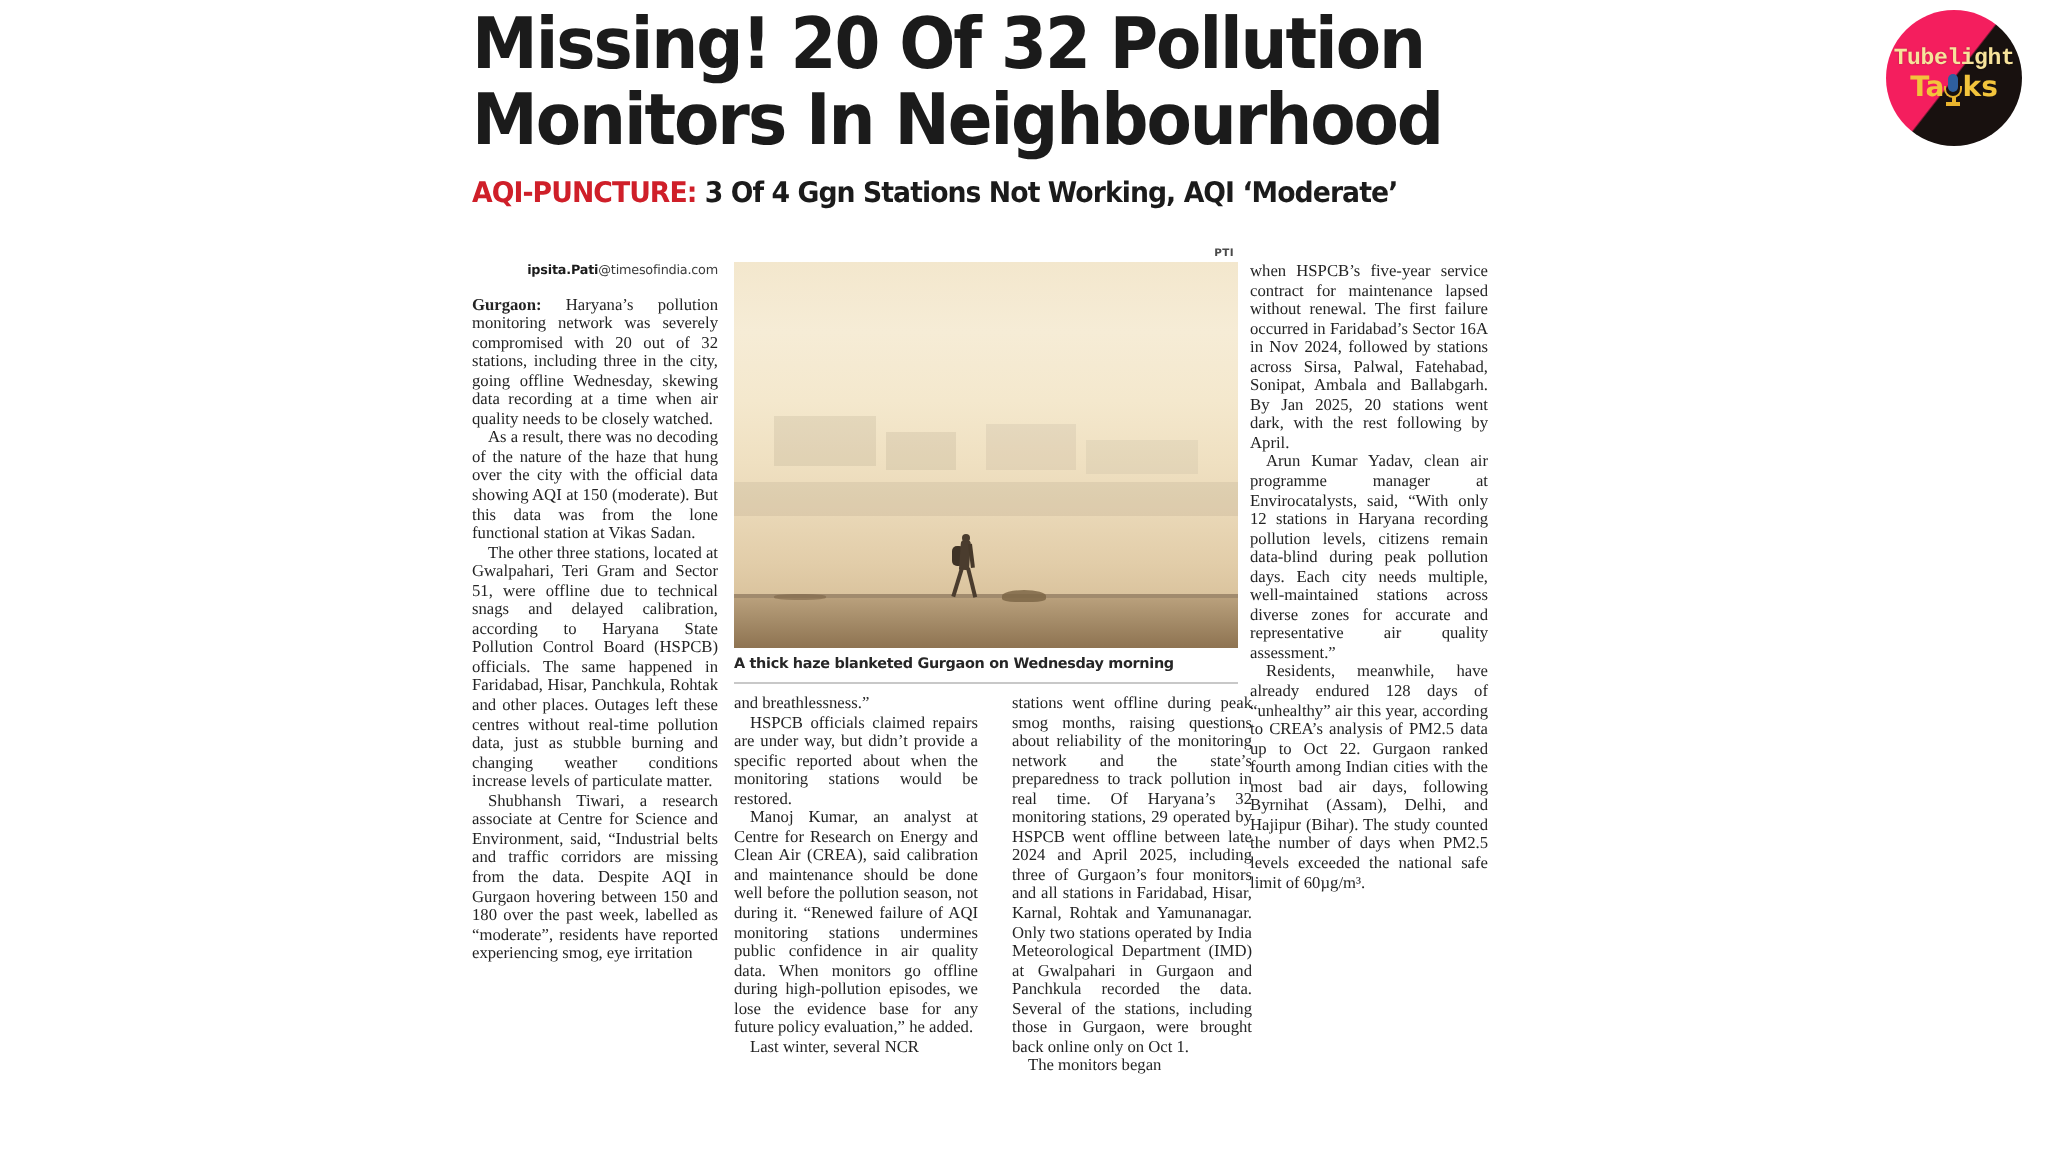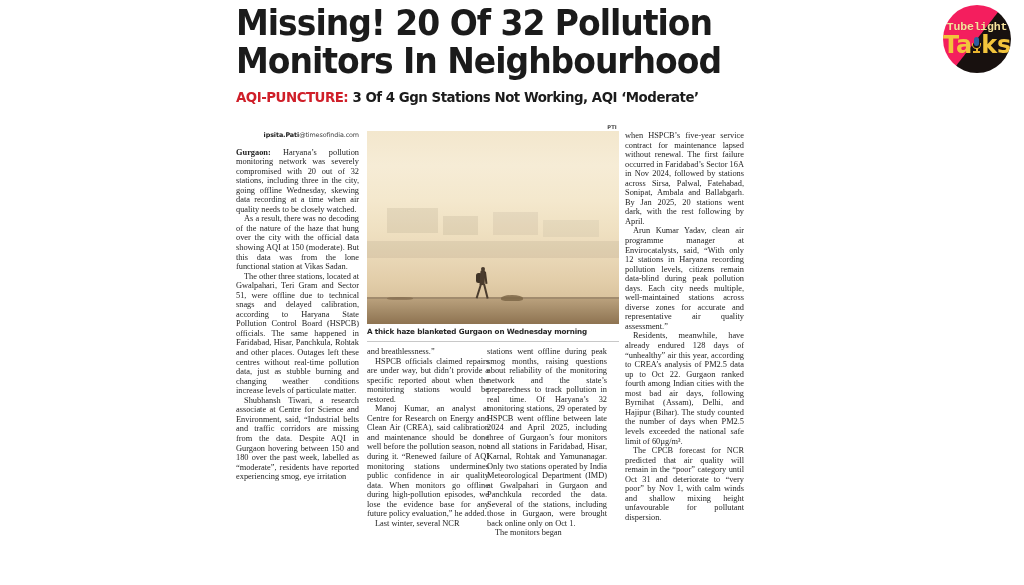--- a/index.html
+++ b/index.html
@@ -37,25 +37,25 @@
     letter-spacing: -0.2px;
     color: #F7E39B;
     line-height: 1;
     margin-bottom: 1px;
     text-shadow: 0 0 1px rgba(0,0,0,.25);
   }
   .logo-line2 {
     position: relative;
     font-family: "DejaVu Sans", sans-serif;
     font-weight: 700;
-    font-size: 24px;
+    font-size: 14px;
     letter-spacing: 0px;
     color: #F2C43C;
     line-height: 1;
-    display: flex; align-items: center;
+    display: flex; align-items: flex-start;
   }
   .logo-mic {
     position: relative;
     display: inline-block;
     width: 9px; height: 17px;
     margin: 0 0px;
     vertical-align: middle;
   }
   .logo-mic .mic-body {
     position: absolute; left: 2px; top: 0;
@@ -125,21 +125,21 @@
     text-align: justify;
     color: #242424;
     hyphens: manual;
   }
   .col p { text-indent: 8px; margin: 0; }
   .col p.first { text-indent: 0; }
   .col p b { font-weight: 700; }
 
   #col1 { left: 0px;   width: 123px; }
   #col2 { left: 131px; width: 122px; top: 216px; }
-  #col3 { left: 251px; width: 120px; top: 216px; }
+  #col3 { left: 270px; width: 120px; top: 216px; }
   #col4 { left: 389px; width: 119px; }
 
   .byline {
     font-family: "DejaVu Sans", sans-serif;
     font-size: 6.4px;
     color: #3a3a3a;
     text-align: right;
     margin-bottom: 7px;
     letter-spacing: -0.1px;
   }
@@ -329,18 +329,17 @@
       <div>
           <p class="first">stations went offline during peak smog months, raising questions about reliability of the monitoring network and the state’s preparedness to track pollution in real time. Of Haryana’s 32 monitoring stations, 29 operated by HSPCB went offline between late 2024 and April 2025, including three of Gurgaon’s four monitors and all stations in Faridabad, Hisar, Karnal, Rohtak and Yamunanagar. Only two stations operated by India Meteorological Department (IMD) at Gwalpahari in Gurgaon and Panchkula recorded the data. Several of the stations, including those in Gurgaon, were brought back online only on Oct 1.</p>
           <p class="">The monitors began</p>
         </div>
     </div>
     <div class="col" id="col4">
       <div>
           <p class="first">when HSPCB’s five-year service contract for maintenance lapsed without renewal. The first failure occurred in Faridabad’s Sector 16A in Nov 2024, followed by stations across Sirsa, Palwal, Fatehabad, Sonipat, Ambala and Ballabgarh. By Jan 2025, 20 stations went dark, with the rest following by April.</p>
           <p class="">Arun Kumar Yadav, clean air programme manager at Envirocatalysts, said, “With only 12 stations in Haryana recording pollution levels, citizens remain data-blind during peak pollution days. Each city needs multiple, well-maintained stations across diverse zones for accurate and representative air quality assessment.”</p>
           <p class="">Residents, meanwhile, have already endured 128 days of “unhealthy” air this year, according to CREA’s analysis of PM2.5 data up to Oct 22. Gurgaon ranked fourth among Indian cities with the most bad air days, following Byrnihat (Assam), Delhi, and Hajipur (Bihar). The study counted the number of days when PM2.5 levels exceeded the national safe limit of 60µg/m³.</p>
-          <p class="">The CPCB forecast for NCR predicted that air quality will remain in the “poor” category until Oct 31 and deteriorate to “very poor” by Nov 1, with calm winds and shallow mixing height unfavourable for pollutant dispersion.</p>
         </div>
     </div>
   </div>
 
 </div>
 
 </body></html>

